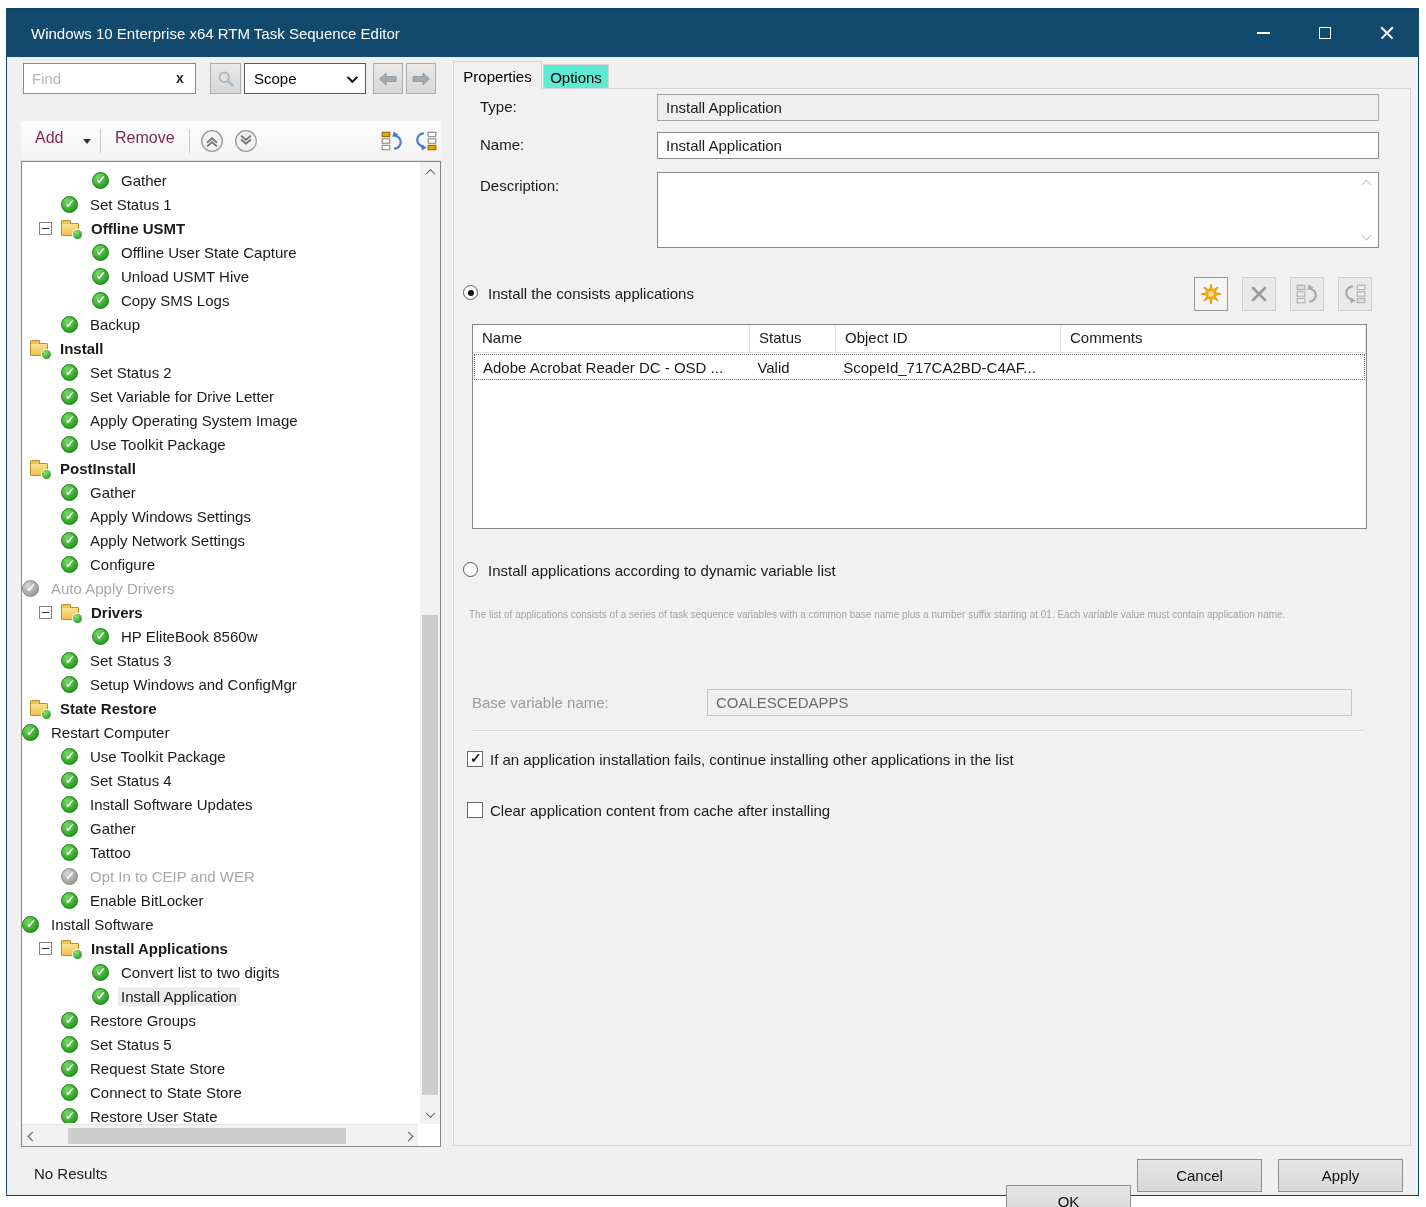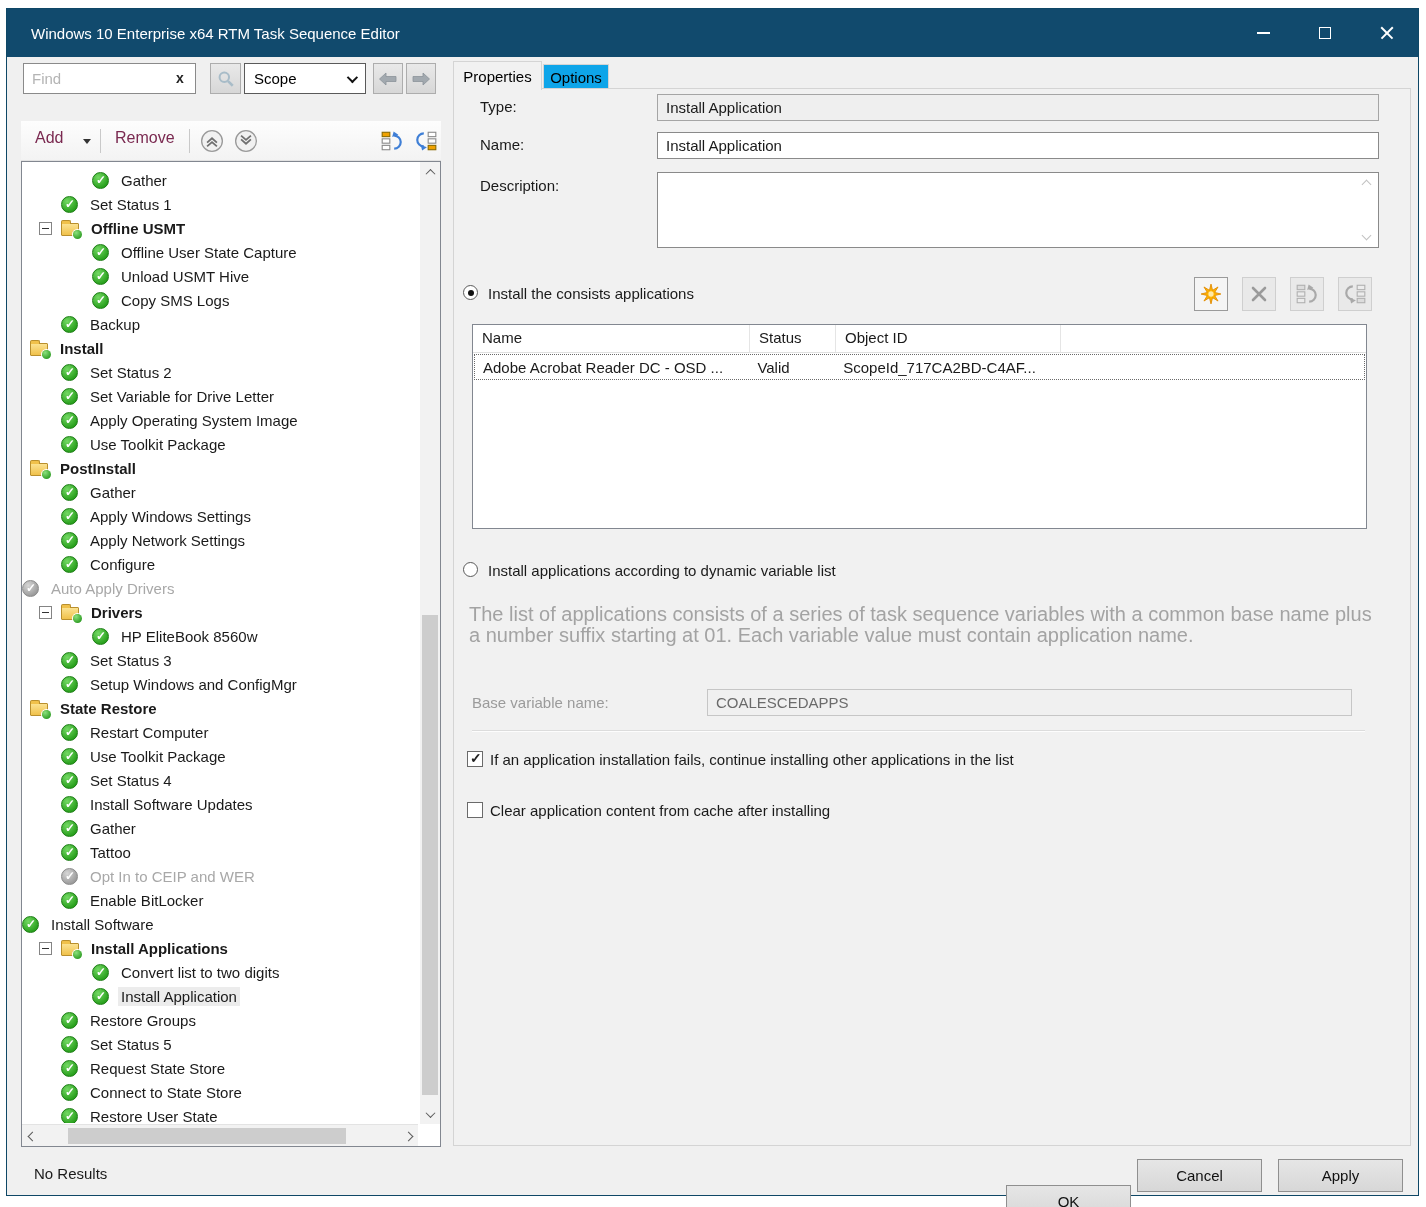--- a/index.html
+++ b/index.html
@@ -57,21 +57,21 @@
   .scroll-arrow { position:absolute; width:20px; height:20px; display:flex; align-items:center; justify-content:center; }
   .chev { width:7px; height:7px; border-right:1.6px solid #5a5a5a; border-bottom:1.6px solid #5a5a5a; }
   .chev.up { transform:rotate(-135deg) translate(-1px,-1px); }
   .chev.down { transform:rotate(45deg) translate(-1px,-1px); }
   .chev.left { transform:rotate(135deg); }
   .chev.right { transform:rotate(-45deg); }
 
   
   .tab { position:absolute; font-size:15px; display:flex; align-items:center; justify-content:center; }
   .tab.active { left:446px; top:52px; width:89px; height:29px; background:#f1f1f1; border:1px solid #d4d4d4; border-bottom:none; z-index:3; }
-  .tab.inactive { left:536px; top:55px; width:66px; height:26px; background:#0ea5e9; border:1px solid #d4d4d4; border-bottom:none; }
+  .tab.inactive { left:536px; top:55px; width:66px; height:26px; background:#5eead4; border:1px solid #d4d4d4; border-bottom:none; }
   .tab-page { position:absolute; left:446px; top:79px; width:958px; height:1058px; background:#f1f1f1; border:1px solid #d4d4d4; z-index:2; }
 
   .flabel { position:absolute; font-size:15px; color:#1a1a1a; }
   .field { position:absolute; font-size:15px; padding:0 8px; display:flex; align-items:center; }
   .field.ro { background:#efefef; border:1px solid #a5a5a5; color:#1a1a1a; }
   .textin { position:absolute; border:1px solid #8a8a8a; background:#fff; font-size:15px; padding:0 8px; font-family:"Liberation Sans",sans-serif; color:#1a1a1a; }
   .descbox { position:absolute; left:203px; top:83px; width:722px; height:76px; background:#fff; border:1px solid #8a8a8a; }
   .desc-arrow { position:absolute; right:5px; width:10px; height:10px; }
   .desc-arrow .c { width:7px; height:7px; border-right:1.8px solid #c2c2c2; border-bottom:1.8px solid #c2c2c2; }
 
@@ -82,21 +82,21 @@
   .mini-btn { position:absolute; top:188px; width:34px; height:34px; display:flex; align-items:center; justify-content:center; }
   .mini-btn.en { background:#f5f5f5; border:1px solid #9a9a9a; }
   .mini-btn.dis { background:#e9e9e9; border:1px solid #cfcfcf; }
 
   .app-table { position:absolute; left:18px; top:235px; width:895px; height:205px; background:#fff; border:1px solid #828790; }
   .app-head { display:flex; height:28px; border-bottom:1px solid #e0e0e0; }
   .app-head .hc { font-size:15px; color:#1a1a1a; padding:4px 0 0 9px; border-right:1px solid #e5e5e5; }
   .app-row { display:flex; height:26px; border:1px dotted #6a6a6a; align-items:center; margin:1px; }
   .app-row .rc { font-size:15px; color:#1a1a1a; padding-left:8px; white-space:nowrap; overflow:hidden; }
 
-  .helptext { position:absolute; left:15px; top:515px; width:908px; font-size:20px; line-height:21px; color:#a3a3a3; }
+  .helptext { position:absolute; left:15px; top:515px; width:908px; font-size:10px; line-height:21px; color:#a3a3a3; }
   .dimlabel { position:absolute; font-size:15px; color:#9b9b9b; }
   .dis-input { position:absolute; left:253px; top:600px; width:645px; height:27px; background:#f0f0f0; border:1px solid #c6c6c6; color:#6b6b6b; font-size:15px; display:flex; align-items:center; padding-left:8px; }
   .gsep { position:absolute; left:18px; top:641px; width:893px; height:2px; border-top:1px solid #dcdcdc; border-bottom:1px solid #fdfdfd; }
 
   .checkbox { position:absolute; width:16px; height:16px; background:#fff; border:1px solid #6a6a6a; }
   .checkbox.on::after { content:"✓"; position:absolute; left:2px; top:-2px; font-size:14px; font-weight:bold; color:#222; }
 
   
   .status-text { position:absolute; left:27px; top:1156px; font-size:15px; color:#1a1a1a; }
   .dlg-btn { position:absolute; top:1150px; width:125px; height:33px; background:linear-gradient(#e6e6e6,#d7d7d7); border:1px solid #8f8f8f; font-size:15px; display:flex; align-items:center; justify-content:center; color:#111; }
@@ -273,21 +273,21 @@
           <span class="tree-label">Set Status 3</span>
         </div>
         <div class="tree-row" style="padding-left: 39px;">
           <span class="ic-check"></span>
           <span class="tree-label">Setup Windows and ConfigMgr</span>
         </div>
         <div class="tree-row" style="padding-left: 8px;">
           <span class="ic-folder"></span>
           <span class="tree-label bold">State Restore</span>
         </div>
-        <div class="tree-row" style="padding-left: 39px;">
+        <div class="tree-row" style="">
           <span class="ic-check"></span>
           <span class="tree-label">Restart Computer</span>
         </div>
         <div class="tree-row" style="padding-left: 39px;">
           <span class="ic-check"></span>
           <span class="tree-label">Use Toolkit Package</span>
         </div>
         <div class="tree-row" style="padding-left: 39px;">
           <span class="ic-check"></span>
           <span class="tree-label">Set Status 4</span>
@@ -429,20 +429,21 @@
           <path d="M9 4 A5.5 5.5 0 1 0 9 16" fill="none" stroke="#a9a9a9" stroke-width="2"></path>
           <polygon points="5.5,15.5 11.5,15.5 8.5,20" fill="#a9a9a9" transform="rotate(20 8.5 17)"></polygon>
         </svg>
     </div>
 
     <div class="app-table">
       <div class="app-head" id="app-head">
           <div class="hc" style="width: 277px;">Name</div>
           <div class="hc" style="width: 86px;">Status</div>
           <div class="hc" style="width: 225px;">Object ID</div>
+          <div class="hc" style="width: 305px;">Comments</div>
         </div>
       <div id="app-body">
           <div class="app-row">
             <div class="rc" style="width: 275px;">Adobe Acrobat Reader DC - OSD ...</div>
             <div class="rc" style="width: 86px;">Valid</div>
             <div class="rc" style="width: 225px;">ScopeId_717CA2BD-C4AF...</div>
             <div class="rc" style="width: 305px;"></div>
           </div>
         </div>
     </div>

